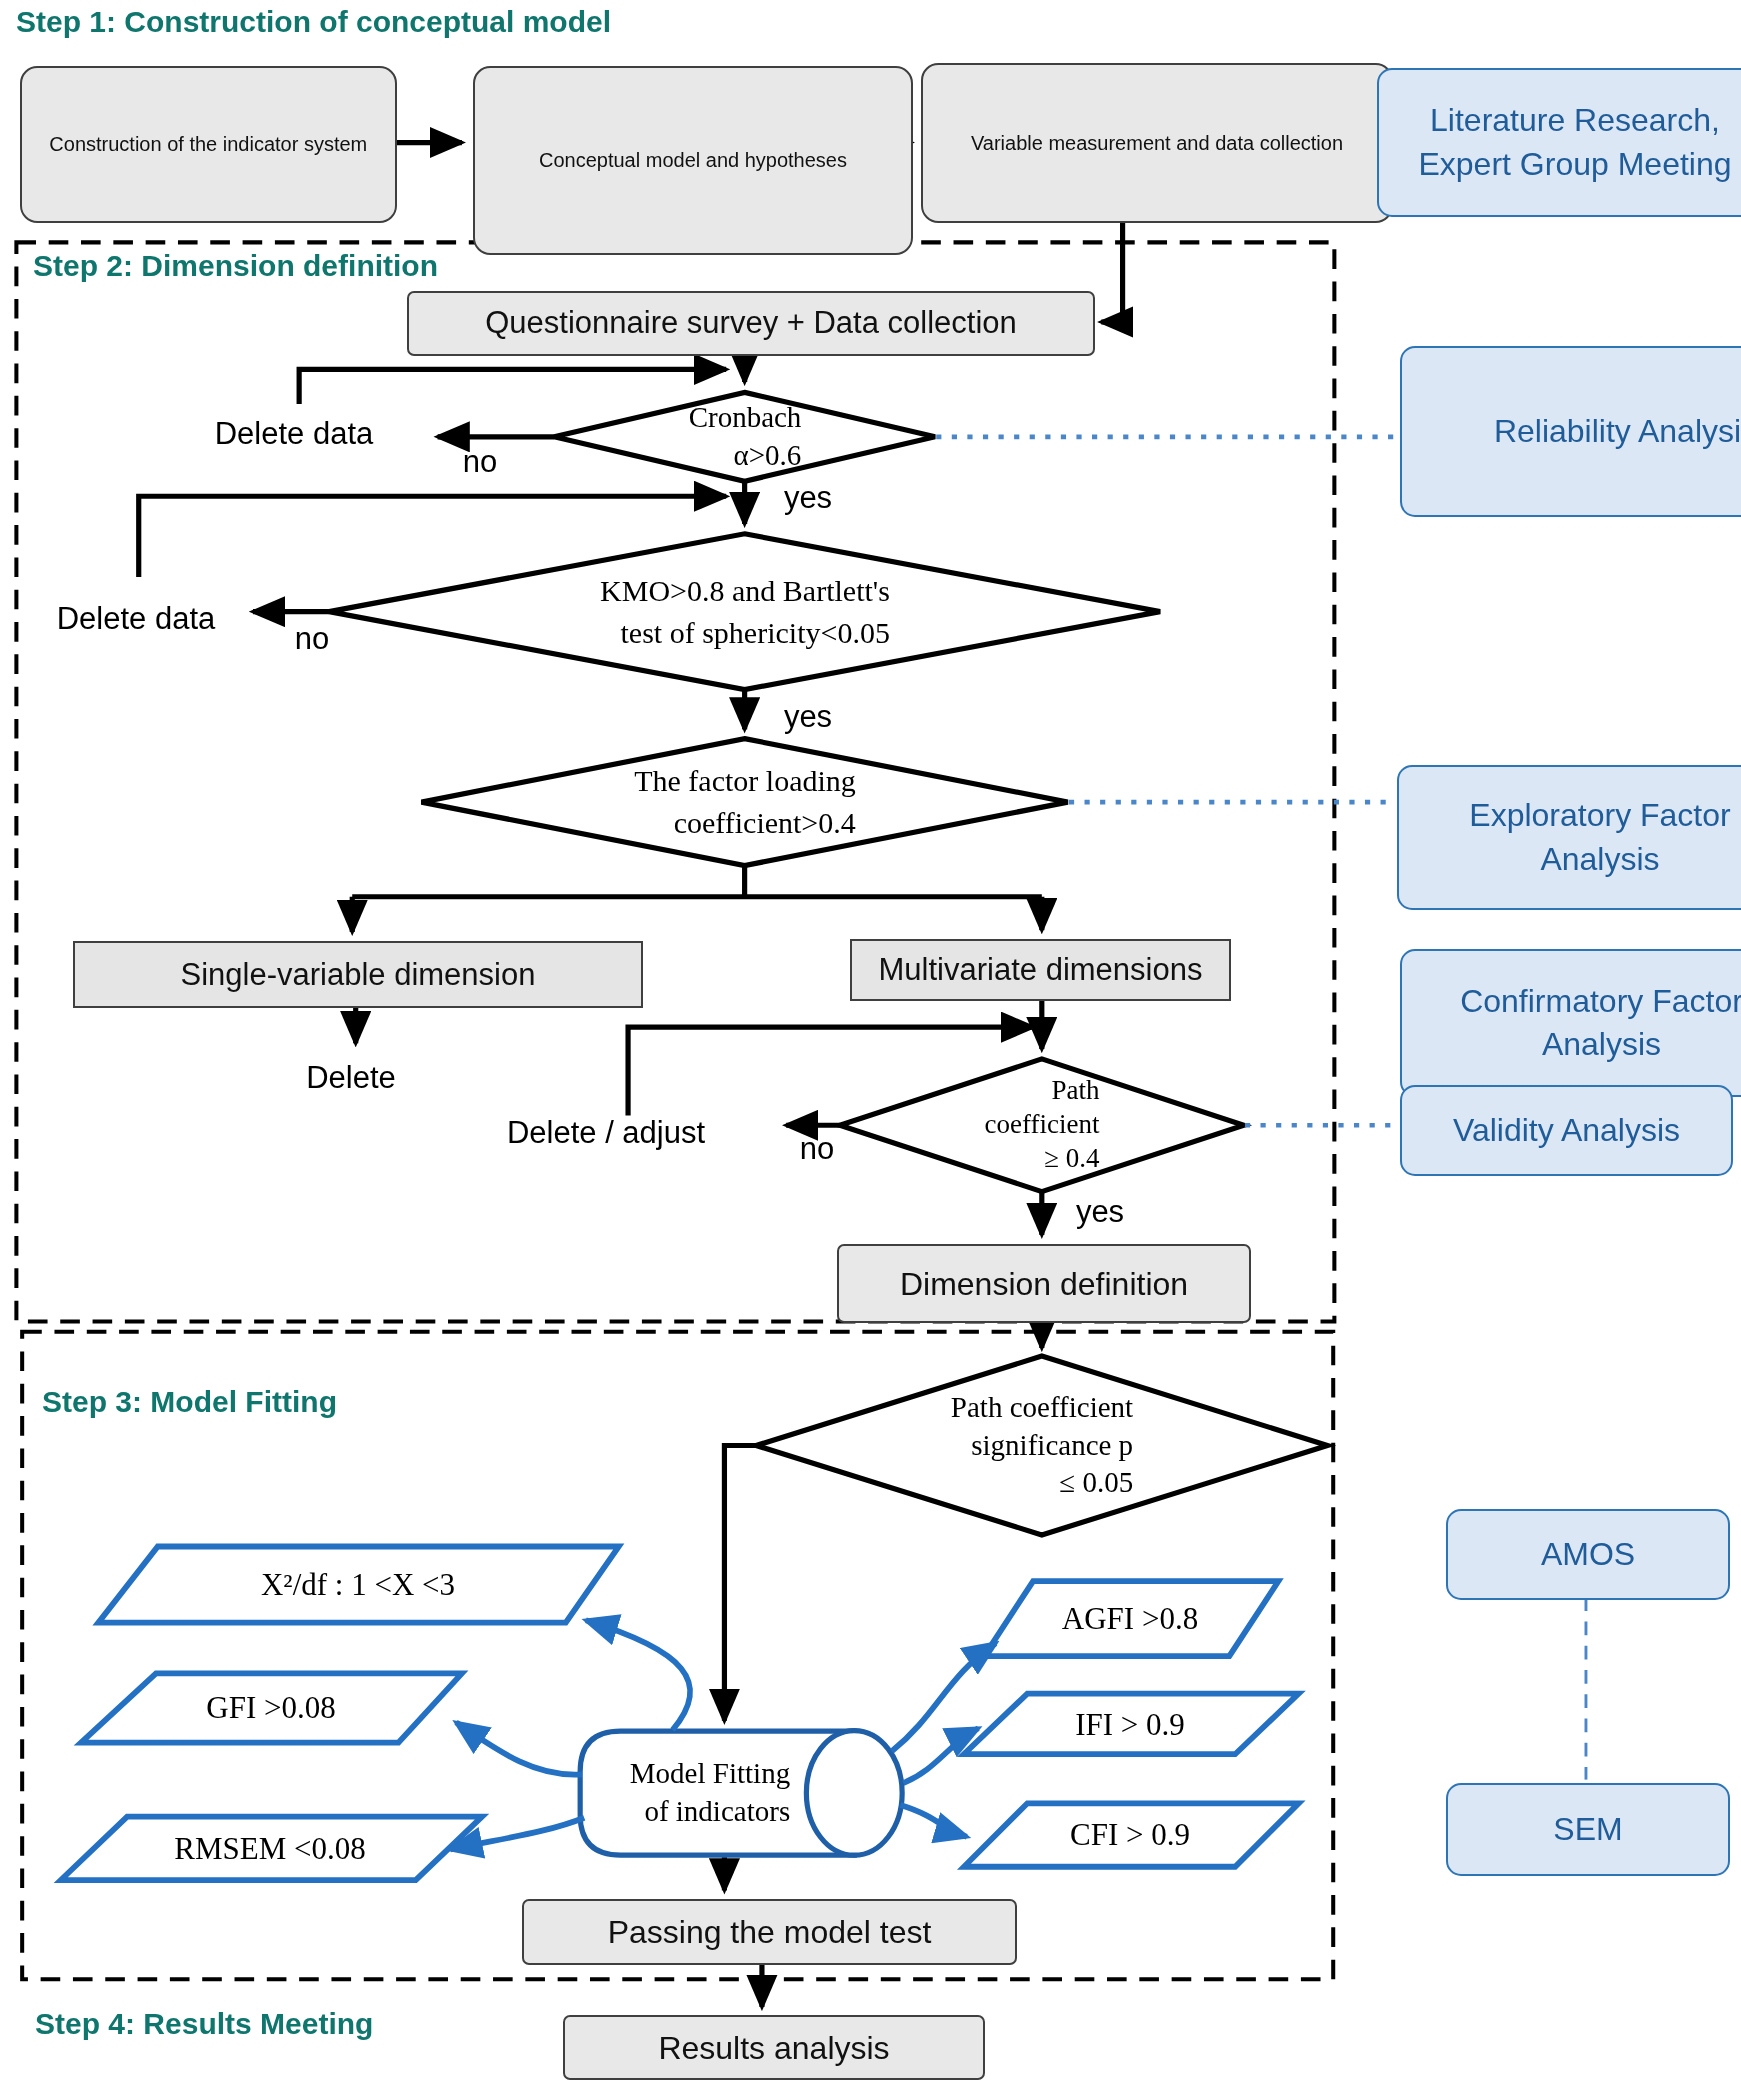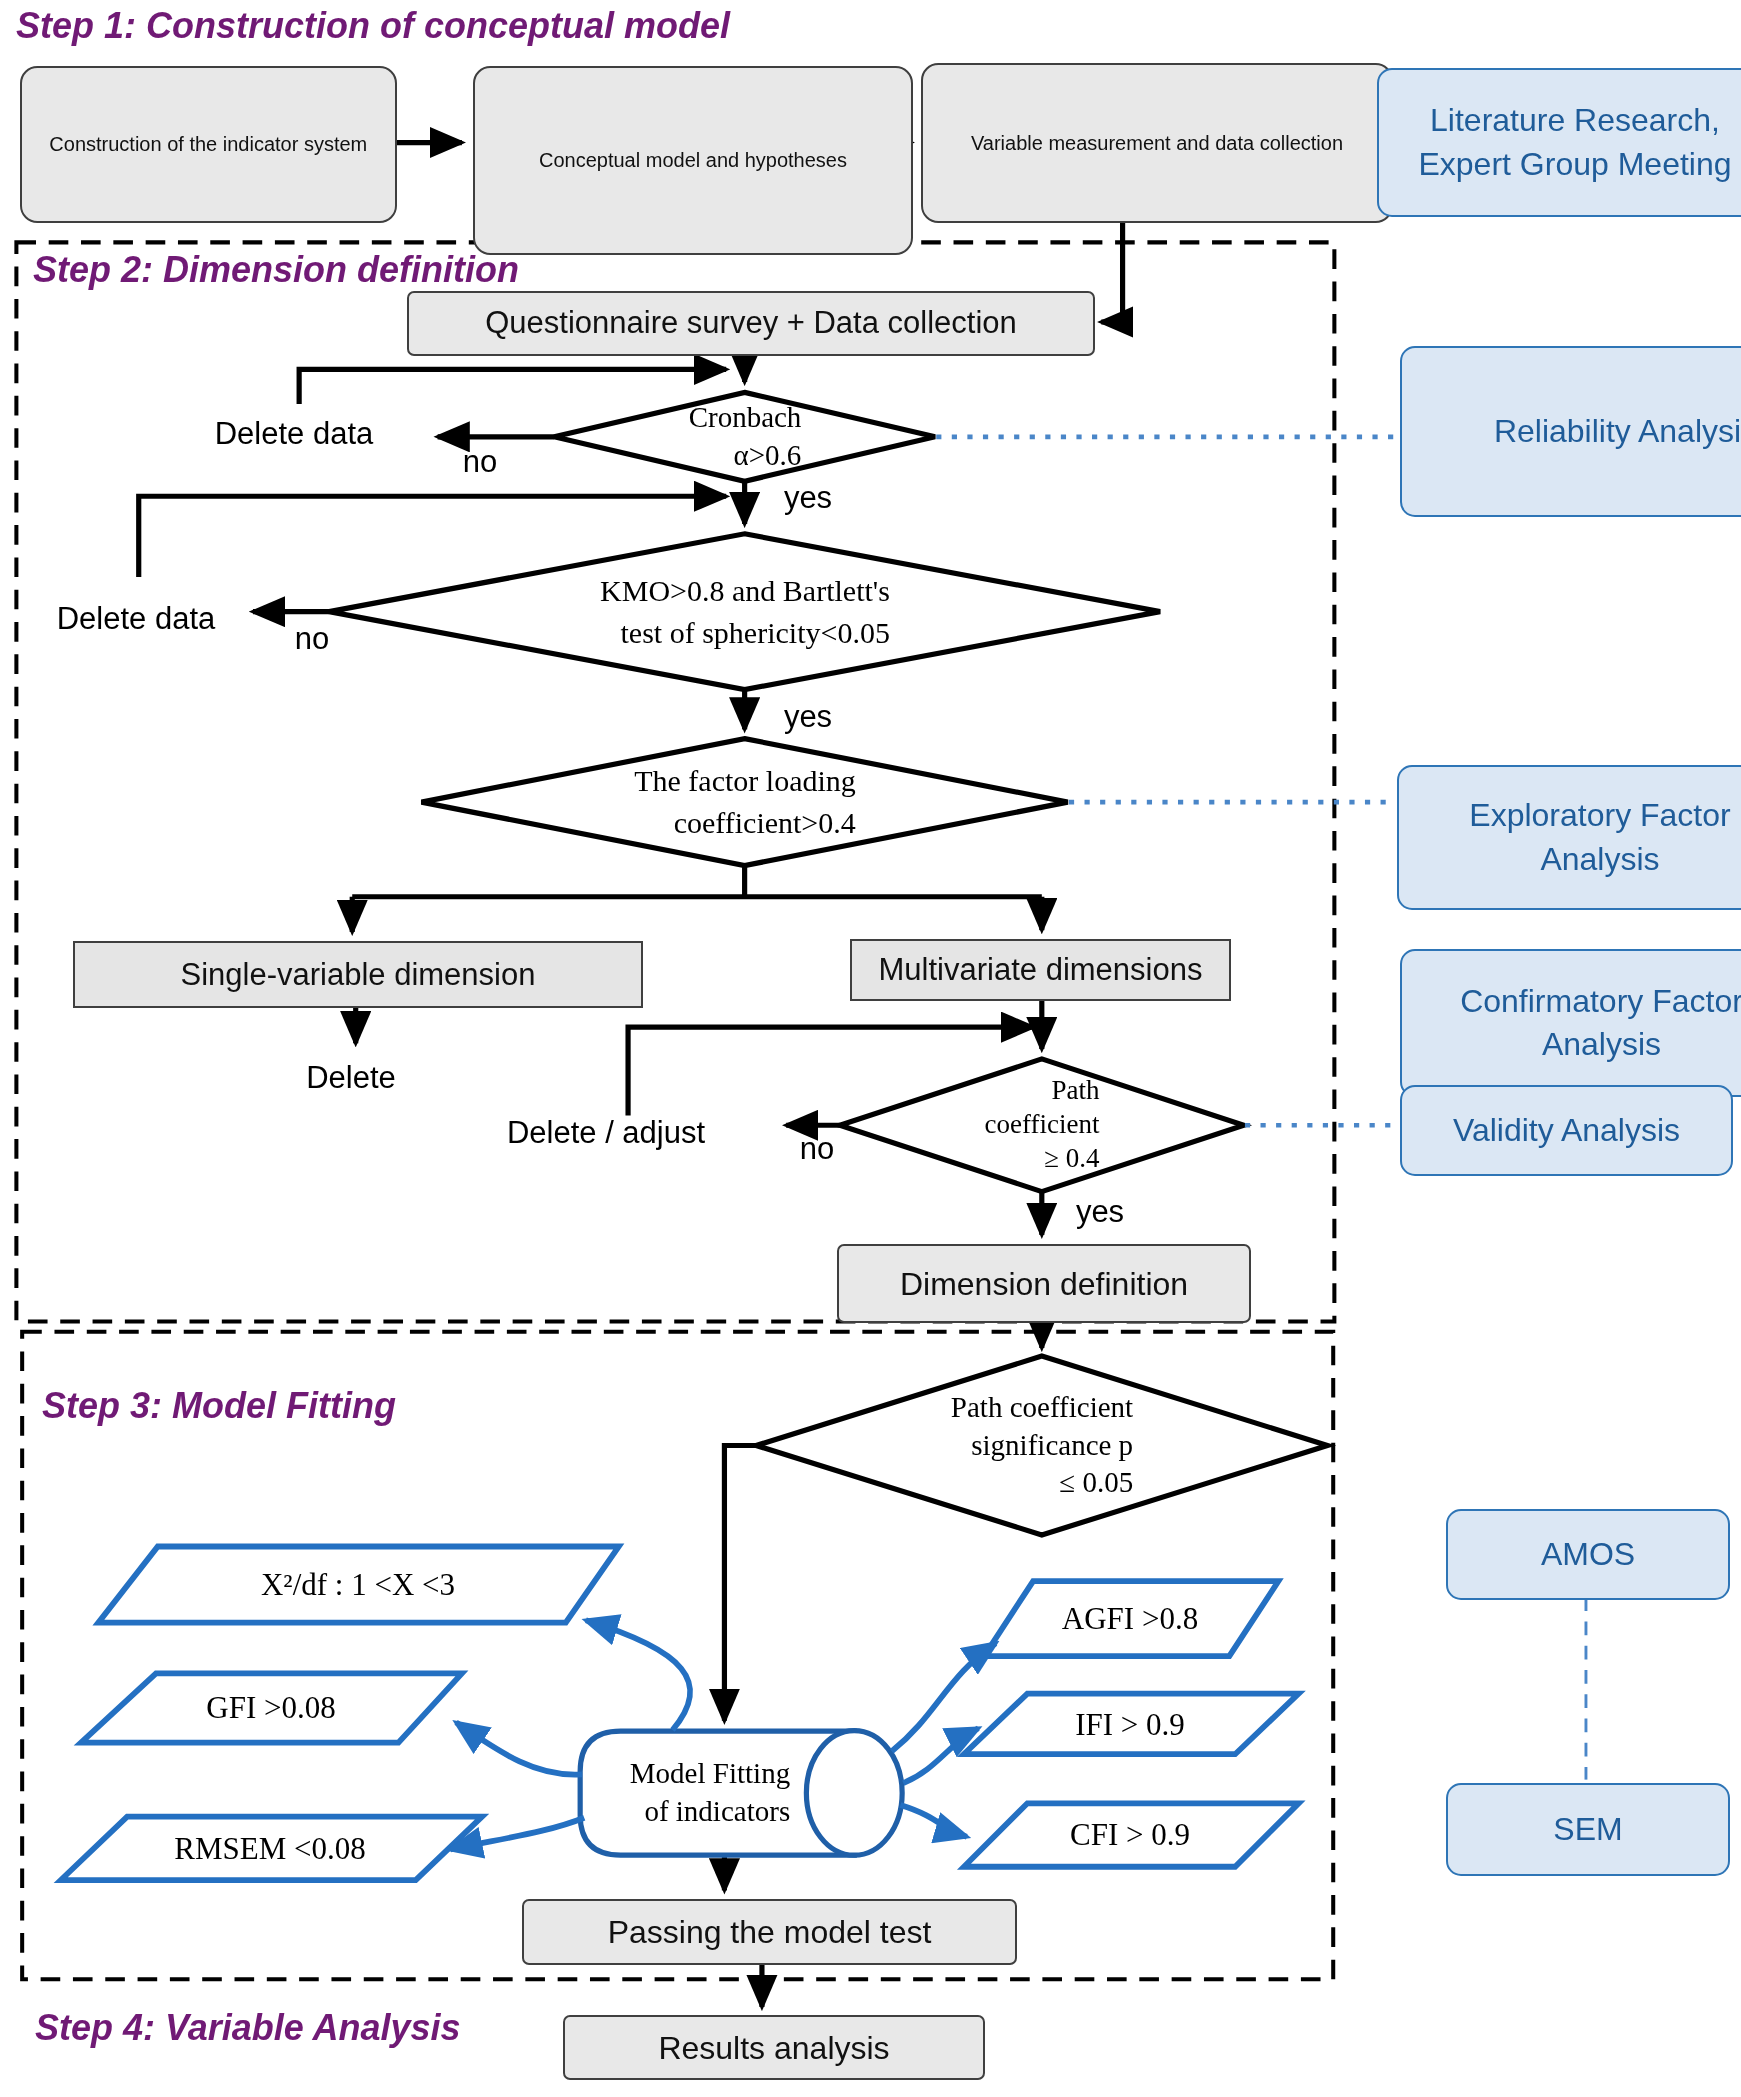--- a/index.html
+++ b/index.html
@@ -1,20 +1,20 @@
 <!DOCTYPE html>
 <html style="font-size:9.2px"><head>
 <meta charset="utf-8">
 <style>
   html,body{margin:0;padding:0;background:#fff;}
   #canvas{position:relative;width:1742px;height:2097px;background:#fff;overflow:hidden;
           font-family:"Liberation Sans",sans-serif;}
   .abs{position:absolute;}
   svg.layer{position:absolute;left:0;top:0;}
-  .title{font-weight:bold;font-size:36px;color:#701a75;white-space:nowrap;font-style:italic;}
+  .title{font-weight:bold;font-size:30px;color:#0f766e;white-space:nowrap;}
   .graybox{background:#e8e8e8;border:2.3px solid #3f3f3f;border-radius:17.3px;
            display:flex;align-items:center;justify-content:center;text-align:center;
            font-size:20px;line-height:1.25;color:#111;}
   .pill{border-radius:7px;}
   .whitebox{background:#e5e5e5;border:2.3px solid #3f3f3f;display:flex;align-items:center;
             justify-content:center;text-align:center;font-size:31px;color:#111;}
   .bluebox{background:#dbe7f4;border:2.3px solid #2e75b6;border-radius:15px;color:#1f5c99;
            display:flex;align-items:center;justify-content:center;text-align:center;
            font-size:32px;line-height:1.35;}
   .lbl{font-size:31px;color:#000;white-space:nowrap;transform:translate(-50%,-50%);}
@@ -100,21 +100,21 @@
       <path d="M1012,3150 C950,3175 875,3185 780,3205" marker-end="url(#abl)"></path>
       <path d="M1545,3035 C1625,2970 1640,2905 1725,2848" marker-end="url(#abl)"></path>
       <path d="M1565,3090 C1625,3065 1645,3020 1695,2995" marker-end="url(#abl)"></path>
       <path d="M1560,3128 C1630,3150 1630,3170 1675,3183" marker-end="url(#abl)"></path>
     </g>
   </svg>
 
   <div class="abs title" style="left:16px;top:4.6px;">Step 1: Construction of conceptual model</div>
   <div class="abs title" style="left:33px;top:249px;">Step 2: Dimension definition</div>
   <div class="abs title" style="left:42px;top:1385px;">Step 3: Model Fitting</div>
-  <div class="abs title" style="left:35px;top:2007px;">Step 4: Variable Analysis</div>
+  <div class="abs title" style="left:35px;top:2007px;">Step 4: Results Meeting</div>
 
   <div class="abs graybox" style="left:20px;top:66px;width:338px;height:153px;padding:0 17.3px;">Construction of the indicator system</div>
   <div class="abs graybox" style="left:473px;top:66px;width:390px;height:153px;padding:16px 23px;">Conceptual model and hypotheses</div>
   <div class="abs graybox" style="left:921px;top:63px;width:404px;height:156px;padding:0 32px;">Variable measurement and data collection</div>
 
   <div class="abs bluebox" style="left:1377px;top:68px;width:346px;height:145px;padding:0 23px;">Literature Research, Expert Group Meeting</div>
   <div class="abs bluebox" style="left:1400px;top:346px;width:331px;height:167px;padding:0 58px;">Reliability Analysis</div>
   <div class="abs bluebox" style="left:1397px;top:765px;width:332px;height:141px;padding:0 35px;">Exploratory Factor Analysis</div>
   <div class="abs bluebox" style="left:1400px;top:949px;width:329px;height:144px;padding:0 35px;">Confirmatory Factor Analysis</div>
   <div class="abs bluebox" style="left:1400px;top:1085px;width:329px;height:87px;">Validity Analysis</div>

